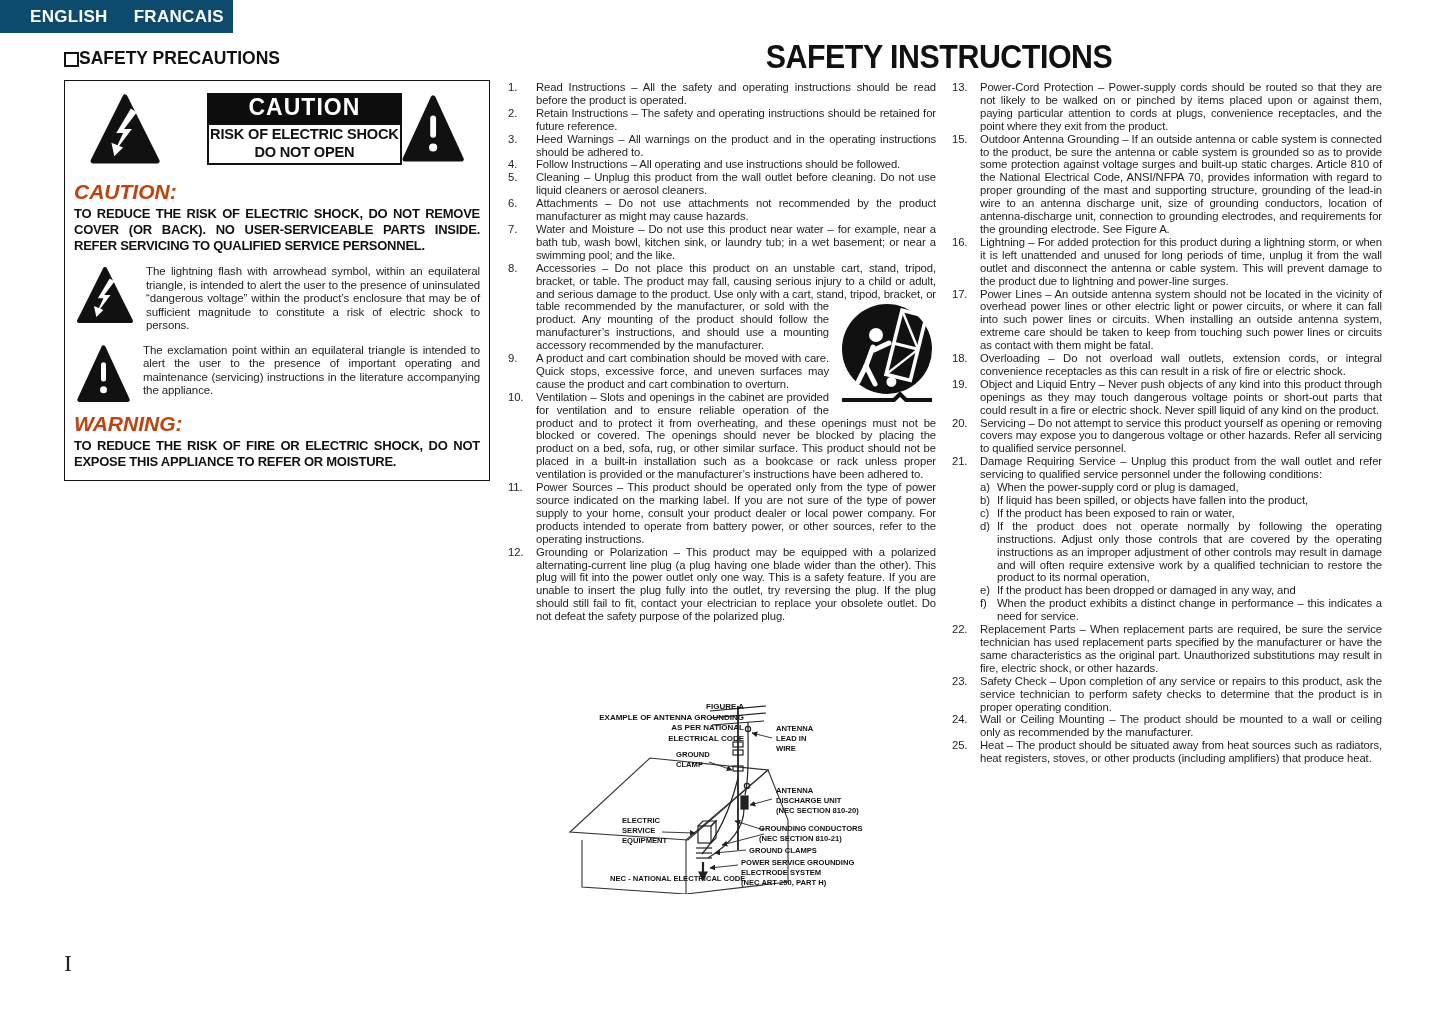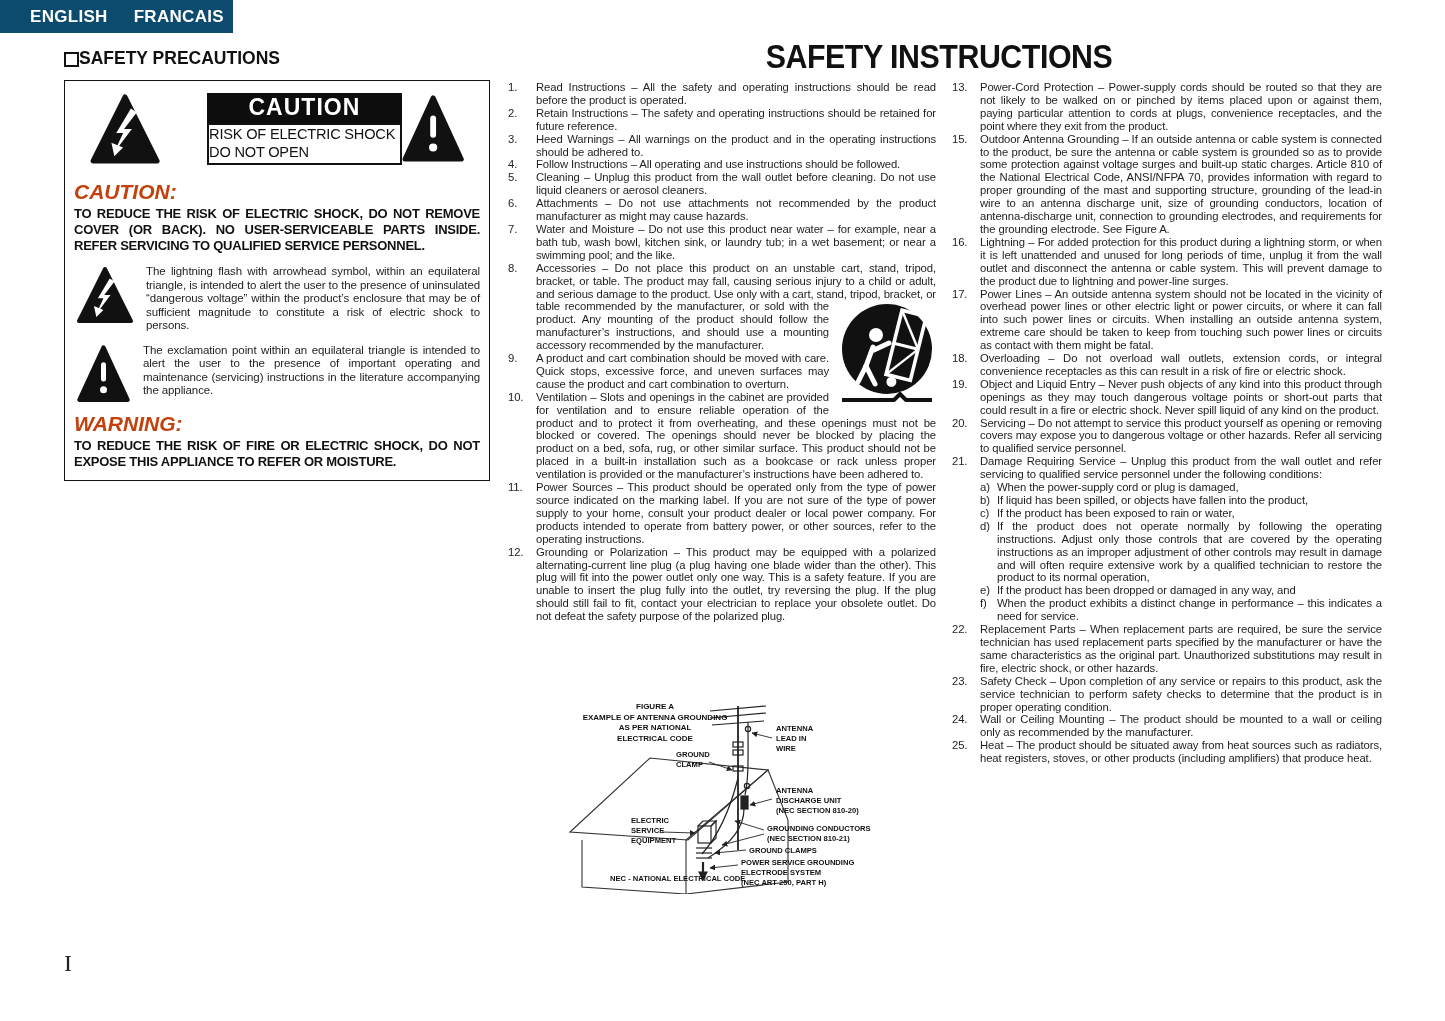--- a/index.html
+++ b/index.html
@@ -11,21 +11,21 @@
         font-weight:bold;font-size:17px;letter-spacing:.3px;}
   
   .prec{position:absolute;left:64px;top:48px;width:426px;}
   .prec-head{font-weight:bold;font-size:17.5px;color:#111;display:flex;align-items:center;gap:0;}
   .checkbox{width:11px;height:11px;border:2.6px solid #111;display:inline-block;margin-top:2px;}
   .cbox{border:1.6px solid #151515;margin-top:11px;padding:7px 9px 10px;box-sizing:border-box;}
   .sym-row{display:flex;align-items:center;justify-content:space-between;padding:3px 16px 5px;}
   .caution-label{width:200px;margin-left:47px;}
   .caution-bar{background:#0d0d0d;color:#fff;text-align:center;font-weight:bold;font-size:23px;
         padding:1px 0 2px;letter-spacing:1px;}
-  .risk-box{border:2.6px solid #111;text-align:left;font-weight:normal;font-size:14.6px;
+  .risk-box{border:2.6px solid #111;text-align:center;font-weight:bold;font-size:14.6px;
         line-height:17.5px;padding:1px 0 2px;color:#111;letter-spacing:-.2px;}
   .sec-title{font-weight:bold;font-size:21px;color:#c2410c;margin:8px 0 2px;font-style:italic;}
   .bold-par{font-weight:bold;font-size:13px;line-height:16px;text-align:justify;color:#111;letter-spacing:-.25px;}
   .note{display:flex;gap:12px;margin-top:11px;align-items:flex-start;padding-left:2px;}
   .note svg{flex:none;}
   .note-text{font-size:11.5px;line-height:13.5px;text-align:justify;letter-spacing:-.1px;}
   
   .instr-title{position:absolute;left:700px;top:38px;width:478px;text-align:center;font-weight:bold;
         font-size:33px;color:#111;letter-spacing:-.5px;transform:scaleX(.92);transform-origin:center;
         white-space:nowrap;}
@@ -36,21 +36,21 @@
   .li{position:relative;padding-left:28px;text-align:justify;}
   .num{position:absolute;left:0;top:0;}
   .cart-float{float:right;width:98px;height:104px;margin:2px 0 3px 9px;}
   .sub{position:relative;padding-left:17px;text-align:justify;}
   .sl{position:absolute;left:0;top:0;}
   
   .figure{position:absolute;left:552px;top:698px;width:392px;height:196px;}
   .fig-svg{position:absolute;left:0;top:0;}
   .fig-label{position:absolute;font-size:7.6px;font-weight:bold;line-height:1.32;white-space:pre-line;
         color:#111;letter-spacing:0;}
-  .fig-caption{text-align:center;width:178px;left:14px;top:4px;font-size:8px;}
+  .fig-caption{text-align:right;width:178px;left:14px;top:4px;font-size:8px;}
   .page-num{position:absolute;left:64px;top:950px;font-family:"Liberation Serif",serif;font-size:24px;color:#222;}
 </style>
 </head>
 <body>
 
 <div class="page">
 
   <div class="lang-bar">
     <span>ENGLISH</span>
     <span>FRANCAIS</span>
@@ -209,24 +209,24 @@
 AS PER NATIONAL
 ELECTRICAL CODE</div>
     <div class="fig-label" style="left:224px;top:26px;">ANTENNA
 LEAD IN
 WIRE</div>
     <div class="fig-label" style="left:124px;top:52px;">GROUND
 CLAMP</div>
     <div class="fig-label" style="left:224px;top:88px;">ANTENNA
 DISCHARGE UNIT
 (NEC SECTION 810-20)</div>
-    <div class="fig-label" style="left:79px;top:118px;">ELECTRIC
+    <div class="fig-label" style="left:70px;top:118px;">ELECTRIC
 SERVICE
 EQUIPMENT</div>
-    <div class="fig-label" style="left:215px;top:126px;">GROUNDING CONDUCTORS
+    <div class="fig-label" style="left:207px;top:126px;">GROUNDING CONDUCTORS
 (NEC SECTION 810-21)</div>
     <div class="fig-label" style="left:197px;top:148px;">GROUND CLAMPS</div>
     <div class="fig-label" style="left:189px;top:160px;">POWER SERVICE GROUNDING
 ELECTRODE SYSTEM
 (NEC ART 250, PART H)</div>
     <div class="fig-label" style="left:58px;top:176px;">NEC - NATIONAL ELECTRICAL CODE</div>
   </div>
 
   <div class="page-num">I</div>
 

